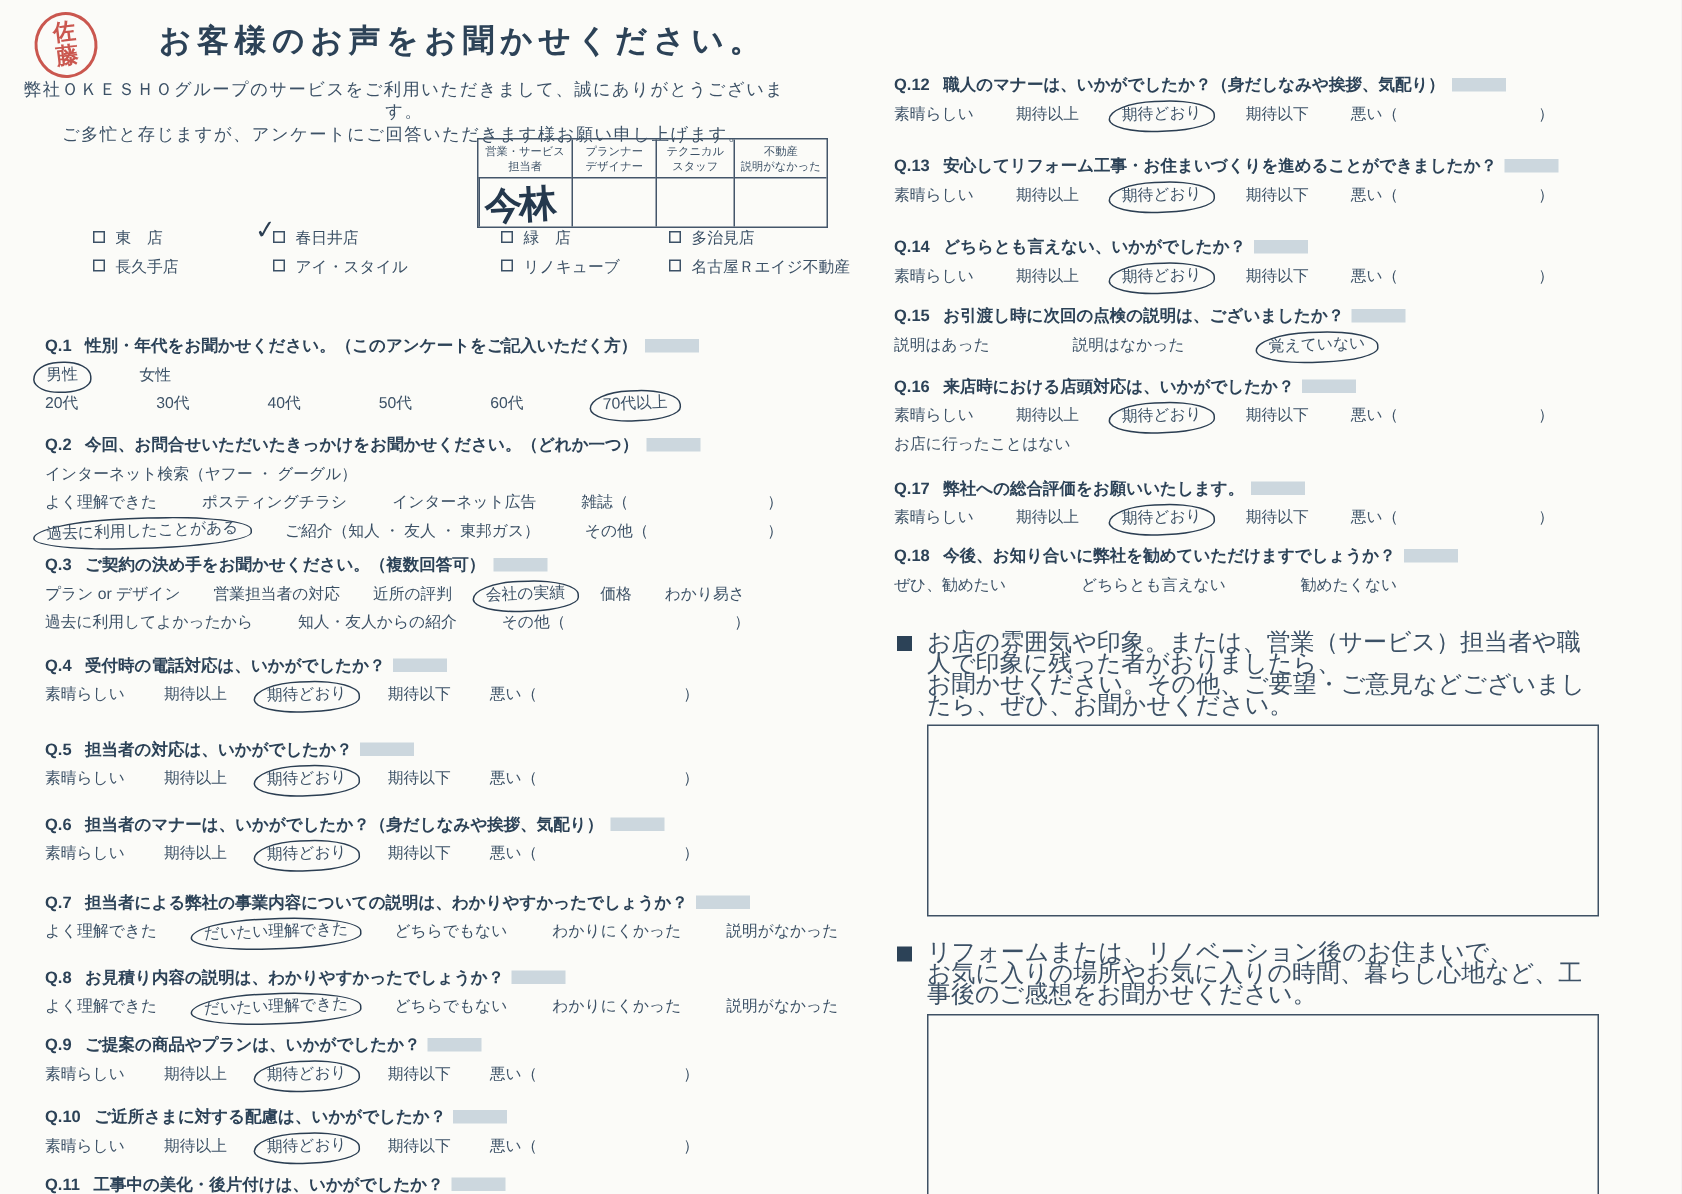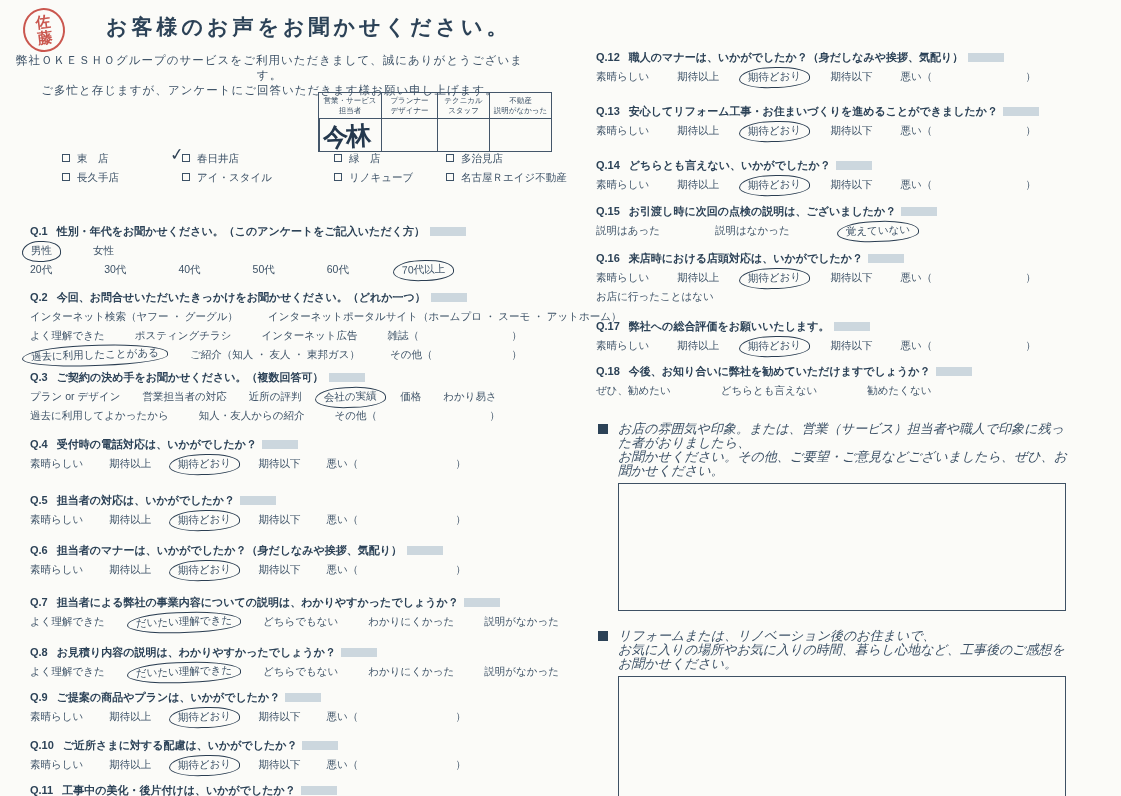--- a/index.html
+++ b/index.html
@@ -51,21 +51,21 @@
   .q-row{display:flex;gap:24px;margin-top:4px;font-size:10.5px;line-height:15px;align-items:baseline;}
   .q-row .opt{white-space:nowrap;}
   .opt-end{margin-left:auto;}
   .circ{display:inline-block;border:1.4px solid var(--circle);
     border-radius:48% 52% 50% 50% / 60% 55% 45% 50%;
     padding:1px 8px 3px;margin:-2px -8px -4px;transform:rotate(-2deg);}
   .q{margin-bottom:16px;}
 
   
   .comment{margin-left:2px;}
-  .c-head{display:flex;font-size:13px;line-height:14px;font-style:italic;}
+  .c-head{display:flex;font-size:16px;line-height:14px;}
   .bullet{flex:0 0 auto;width:10px;height:10px;background:var(--ink-bold);margin:2px 10px 0 0;}
   .cbox{border:1.5px solid #3e5164;height:128px;width:448px;margin:5px 0 0 20px;background:transparent;}
 </style>
 </head>
 <body>
 
 <div class="page">
 
   <div class="stamp">
     <span>佐</span>
@@ -127,21 +127,20 @@
           <span class="opt">40代</span>
           <span class="opt">50代</span>
           <span class="opt">60代</span>
           <span class="opt circ">70代以上</span>
         </div>
       </div>
       <div class="q" style="margin-bottom: 8px;">
         <div class="q-title"><span class="q-id">Q.2</span><span class="q-text">今回、お問合せいただいたきっかけをお聞かせください。（どれか一つ）</span></div>
         <div class="q-row" style="gap: 30px;">
           <span class="opt">インターネット検索（ヤフー ・ グーグル）</span>
-          <span class="opt">インターネットポータルサイト（ホームプロ ・ スーモ ・ アットホーム）</span>
         </div>
         <div class="q-row" style="gap: 30px; width: 492px;">
           <span class="opt">よく理解できた</span>
           <span class="opt">ポスティングチラシ</span>
           <span class="opt">インターネット広告</span>
           <span class="opt">雑誌（</span>
           <span class="opt opt-end">）</span>
         </div>
         <div class="q-row" style="gap: 30px; width: 492px;">
           <span class="opt circ">過去に利用したことがある</span>

